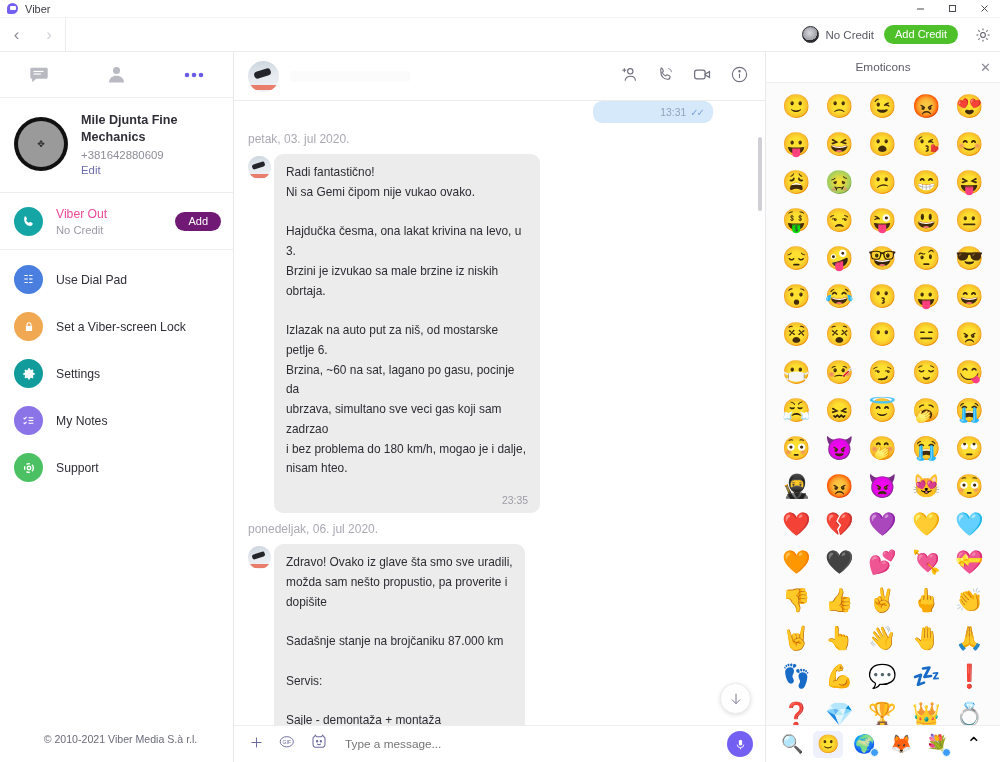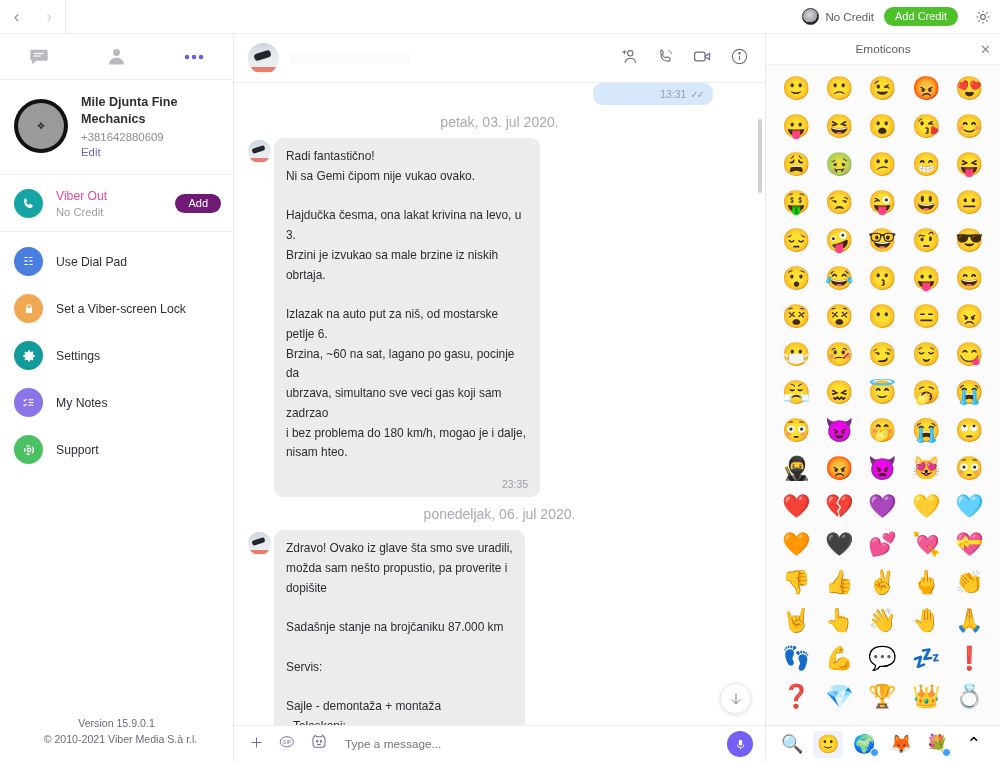--- a/index.html
+++ b/index.html
@@ -91,21 +91,21 @@
     background: #23252b; border-radius: 3px; transform: rotate(-18deg); }
   .ch-avatar .snow { position: absolute; left: 0; bottom: 2px; width: 100%; height: 5px;
     background: #e8573f; opacity: .75; border-radius: 2px; }
   .ch-meta { margin-left: 11px; flex: 1; min-width: 0; }
   .ch-name { height: 11px; width: 120px; background: #fbfbfc; border-radius: 3px; }
   .ch-status { font-size: 11.2px; color: #97979f; margin-top: 6px; }
   .ch-icons { display: flex; align-items: center; gap: 17px; padding-right: 4px; }
 
   .msgs { flex: 1; overflow: hidden; position: relative; padding: 0 0 4px; }
   .msg-scroll { position: absolute; inset: 0; padding: 0 14px 0 14px; overflow: hidden; }
-  .daysep { text-align: center; font-size: 14px; color: #a9a9b3; padding: 9px 0 8px; }
+  .daysep { text-align: left; font-size: 12px; color: #a9a9b3; padding: 9px 0 8px; }
   .out-row { display: flex; justify-content: flex-end; }
   .out-bubble { background: #d6e9fb; border-radius: 9px; padding: 6px 10px 5px;
     min-width: 120px; display: flex; justify-content: flex-end; align-items: flex-end;
     margin-right: 38px; height: 22px; }
   .out-time { font-size: 10.4px; color: #8fa3bb; }
   .ticks { color: #7ba3d8; font-size: 10px; margin-left: 4px; letter-spacing: -2px; }
 
   .in-row { display: flex; align-items: flex-start; gap: 3px; }
   .in-av { width: 23px; height: 23px; border-radius: 50%; flex: 0 0 23px; margin-top: 2px;
     overflow: hidden; background: linear-gradient(170deg,#c9d2dc 0%,#e4e9ee 45%,#f2f4f6 100%);
@@ -149,20 +149,41 @@
     font-size: 18px; border-radius: 5px; position: relative; }
   .foot-item.active { background: #eef0fb; }
   .badge { position: absolute; right: 1px; bottom: 1px; width: 9px; height: 9px; border-radius: 50%;
     background: #3f9df5; border: 1.2px solid #fff; }
 </style>
 </head>
 <body>
 
 <div id="app">
 
+  <div class="titlebar">
+    <div class="tb-logo"></div>
+    <div class="tb-title">Viber</div>
+    <div class="tb-spacer"></div>
+    <div class="winbtn">
+      <svg width="11" height="11" viewBox="0 0 11 11">
+          <line x1="2" y1="6" x2="9" y2="6" stroke="#4a4a52" stroke-width="1"></line>
+        </svg>
+    </div>
+    <div class="winbtn">
+      <svg width="11" height="11" viewBox="0 0 11 11">
+          <rect x="2.5" y="2.5" width="6" height="6" fill="none" stroke="#4a4a52" stroke-width="1"></rect>
+        </svg>
+    </div>
+    <div class="winbtn close">
+      <svg width="11" height="11" viewBox="0 0 11 11">
+          <line x1="2.5" y1="2.5" x2="8.5" y2="8.5" stroke="currentColor" stroke-width="1"></line>
+          <line x1="8.5" y1="2.5" x2="2.5" y2="8.5" stroke="currentColor" stroke-width="1"></line>
+        </svg>
+    </div>
+  </div>
 
   <div class="navrow">
     <div class="nav-arrow">‹</div>
     <div class="nav-arrow disabled sep">›</div>
     <div class="spacer"></div>
     <div class="credit-wrap">
       <div class="credit-av"></div>
       <span class="credit-text">No Credit</span>
       <button class="add-credit">Add Credit</button>
     </div>
@@ -264,21 +285,20 @@
                 <circle cx="12" cy="12" r="7.5" stroke-dasharray="6 4"></circle>
                 <circle cx="12" cy="12" r="3"></circle>
               </svg>
           </span>
           <span class="menu-label">Support</span>
         </div>
       </div>
 
       <div class="side-spacer"></div>
       <div class="side-footer">
-        <div class="ver">Version 15.9.0.1</div>
         <div class="cpy">© 2010-2021 Viber Media S.à r.l.</div>
       </div>
     </div>
 
     <div class="chat">
       <div class="chat-head">
         <div class="ch-avatar">
           <div class="skier"></div>
             <div class="snow"></div>
         </div>

